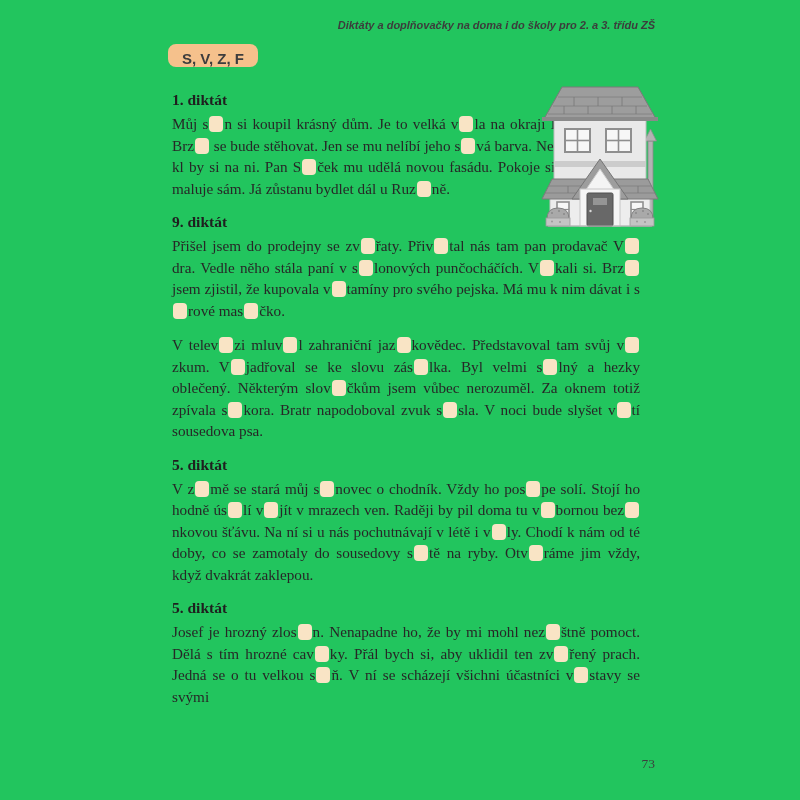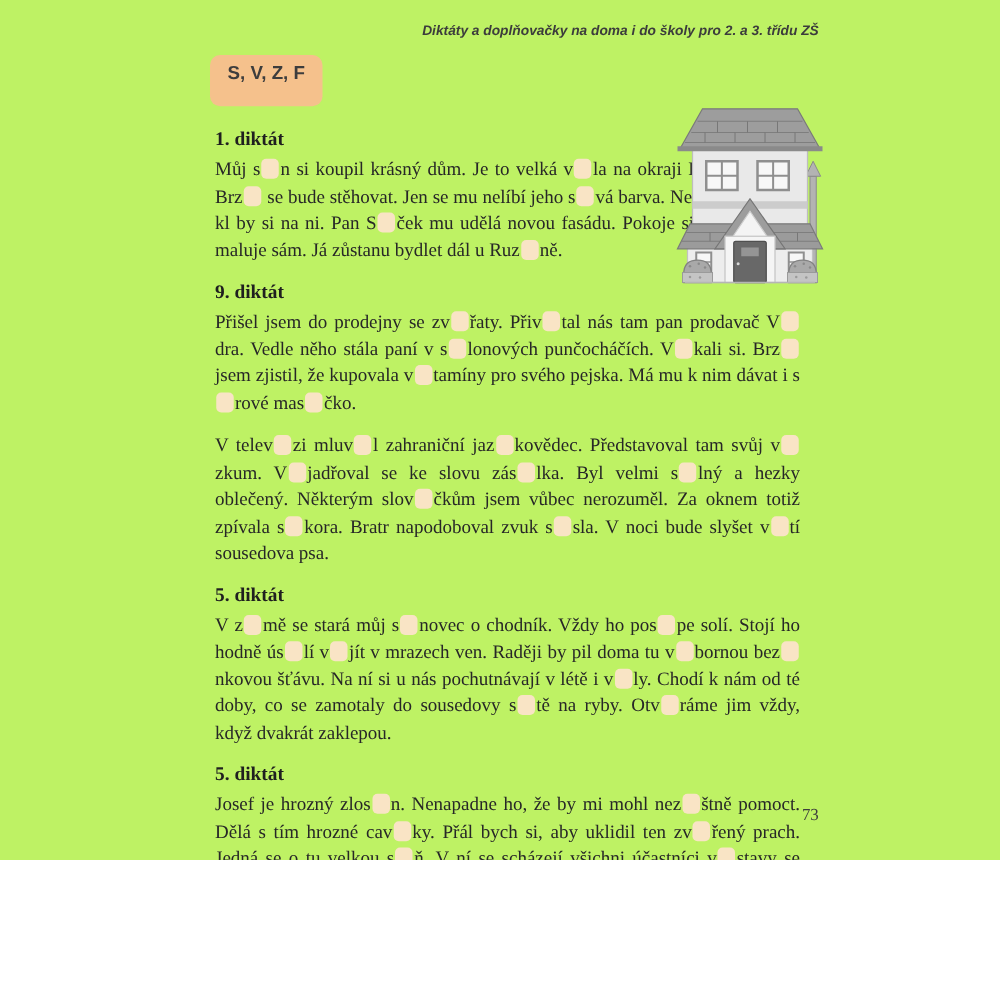--- a/index.html
+++ b/index.html
@@ -3,37 +3,37 @@
 <meta charset="utf-8">
 <style>
   :root{
     --badge-bg:#f5c18c;
     --blank-bg:#f9e4c5;
     --text:#272727;
     --muted:#3c3c3c;
   }
   html,body{margin:0;padding:0;background:#fff;}
   .page{
-    position:relative;width:800px;height:688px;background:#bef264;overflow:hidden;
+    position:relative;width:800px;height:800px;background:#22c55e;overflow:hidden;
     font-family:"Liberation Serif", serif;color:var(--text);
   }
   .running-header{
     position:absolute;top:19px;right:145px;
     font-family:"Liberation Sans", sans-serif;font-weight:700;font-style:italic;
     font-size:11px;color:var(--muted);letter-spacing:0;
   }
   .badge{
     position:absolute;top:44px;left:168px;
-    background:var(--badge-bg);border-radius:8px;padding:6px 14px 18px;
+    background:var(--badge-bg);border-radius:8px;padding:6px 14px 0;
     font-family:"Liberation Sans", sans-serif;font-weight:700;font-size:15px;color:#3d3d3d;
   }
   .content{position:absolute;top:90px;left:172px;width:468px;}
   .house{position:absolute;top:-5px;right:-24px;width:126px;height:144px;}
   section.dictation{margin:0 0 13px 0;}
-  .section-title{margin:12px 0 3px 0;font-size:15.5px;font-weight:700;line-height:20px;color:#1f1f1f;}
+  .section-title{margin:0 0 3px 0;font-size:15.5px;font-weight:700;line-height:20px;color:#1f1f1f;}
   .section-text{margin:0;font-size:15.2px;line-height:21.5px;text-align:justify;color:var(--text);}
   section.with-figure .section-text{margin-right:56px;}
   .blank{
     display:inline-block;width:14px;height:16px;border-radius:4px;
     background:var(--blank-bg);vertical-align:-3px;margin:0 1px;
   }
   .page-number{position:absolute;bottom:28px;right:145px;font-size:13.5px;color:#3d3d3d;font-family:Liberation Serif, serif;}
 </style>
 </head>
 <body>

